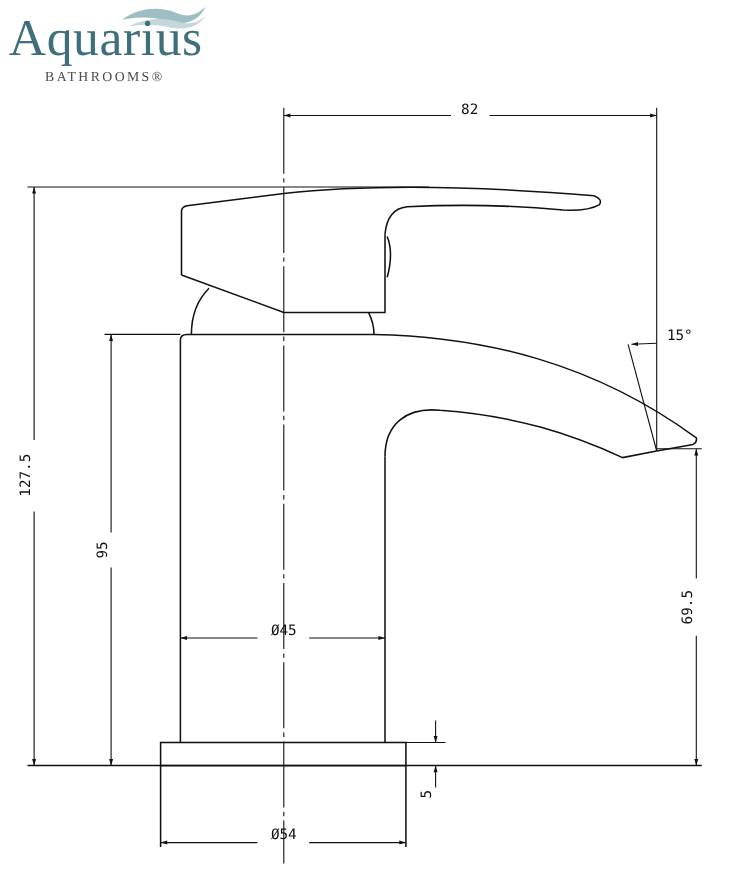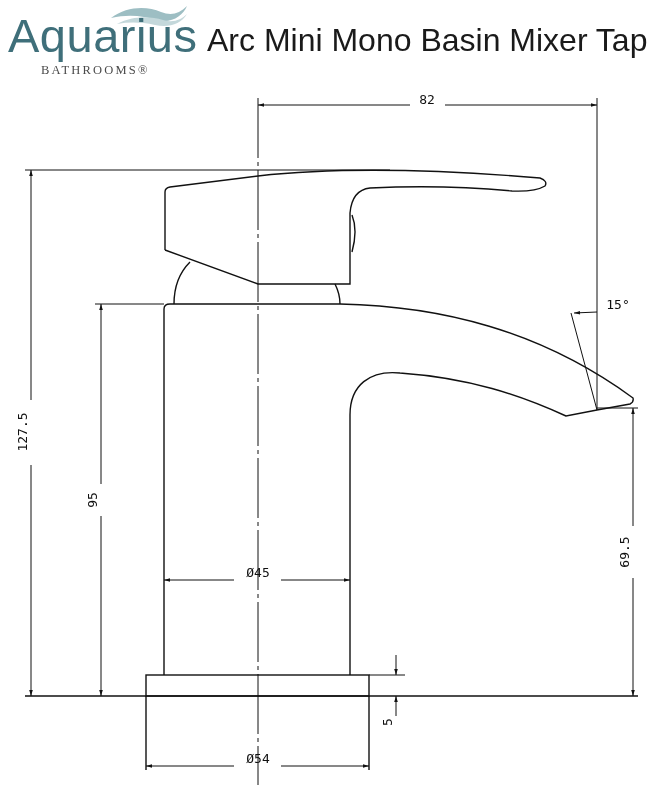--- a/index.html
+++ b/index.html
@@ -1,38 +1,37 @@
 <!DOCTYPE html>
 <html><head>
 <meta charset="utf-8">
 <style>
   html, body { margin: 0; padding: 0; background: #ffffff; }
   body { width: 668px; height: 790px; position: relative; overflow: hidden; font-family: "Liberation Sans", sans-serif; }
   .header { position: absolute; left: 0; top: 0; width: 668px; height: 85px; }
   .logo { position: absolute; left: 4px; top: 2px; width: 196px; height: 80px; }
-  .logo-word { position: absolute; left: 4px; top: 10px; font-family: Liberation Sans, sans-serif; font-size: 47px; color: #3f6f7a; letter-spacing: 0.5px; line-height: 1; }
+  .logo-word { position: absolute; left: 4px; top: 10px; font-family: Liberation Serif, serif; font-size: 47px; color: #3f6f7a; letter-spacing: 0.5px; line-height: 1; }
   .logo-sub { position: absolute; left: 37px; top: 61px; font-family: Liberation Serif, serif; font-size: 12.5px; color: #4a4a4a; letter-spacing: 2.2px; }
   .logo-wave { position: absolute; left: 105px; top: 0px; }
   .title { position: absolute; left: 207px; top: 24px; font-size: 32px; color: #1a1a1a; white-space: nowrap; line-height: 1; }
   .drawing { position: absolute; left: 0; top: 0; }
   .dim-text { font-family: "DejaVu Sans Mono", monospace; font-size: 13px; fill: #111; }
 </style>
 </head>
 <body>
 
 <div class="header">
   <div class="logo">
     <svg class="logo-wave" width="80" height="26" viewBox="0 0 80 26">
       <path d="M2 16 C 18 4, 38 4, 52 10 C 62 14, 70 12, 78 4 C 74 14, 62 22, 48 18 C 34 14, 20 12, 2 16 Z" fill="#9dbec3"></path>
       <path d="M8 22 C 24 14, 40 14, 54 18 C 64 21, 72 18, 78 12 C 72 22, 60 26, 46 23 C 32 20, 20 20, 8 22 Z" fill="#c4d8db"></path>
     </svg>
     <div class="logo-word">Aquarius</div>
     <div class="logo-sub">BATHROOMS®</div>
   </div>
-  <div class="title">Arc Mini Mono Basin Mixer Tap</div>
 </div>
 
 <svg class="drawing" width="668" height="790" viewBox="0 0 668 790">
   <defs>
     <marker id="arr" viewBox="0 0 10 10" refX="10" refY="5" markerWidth="10" markerHeight="6" orient="auto-start-reverse" markerUnits="userSpaceOnUse">
       <path d="M0 2 L10 5 L0 8 Z" fill="#111"></path>
     </marker>
   </defs>
 
   <g stroke="#111" stroke-width="1.4" fill="none">

